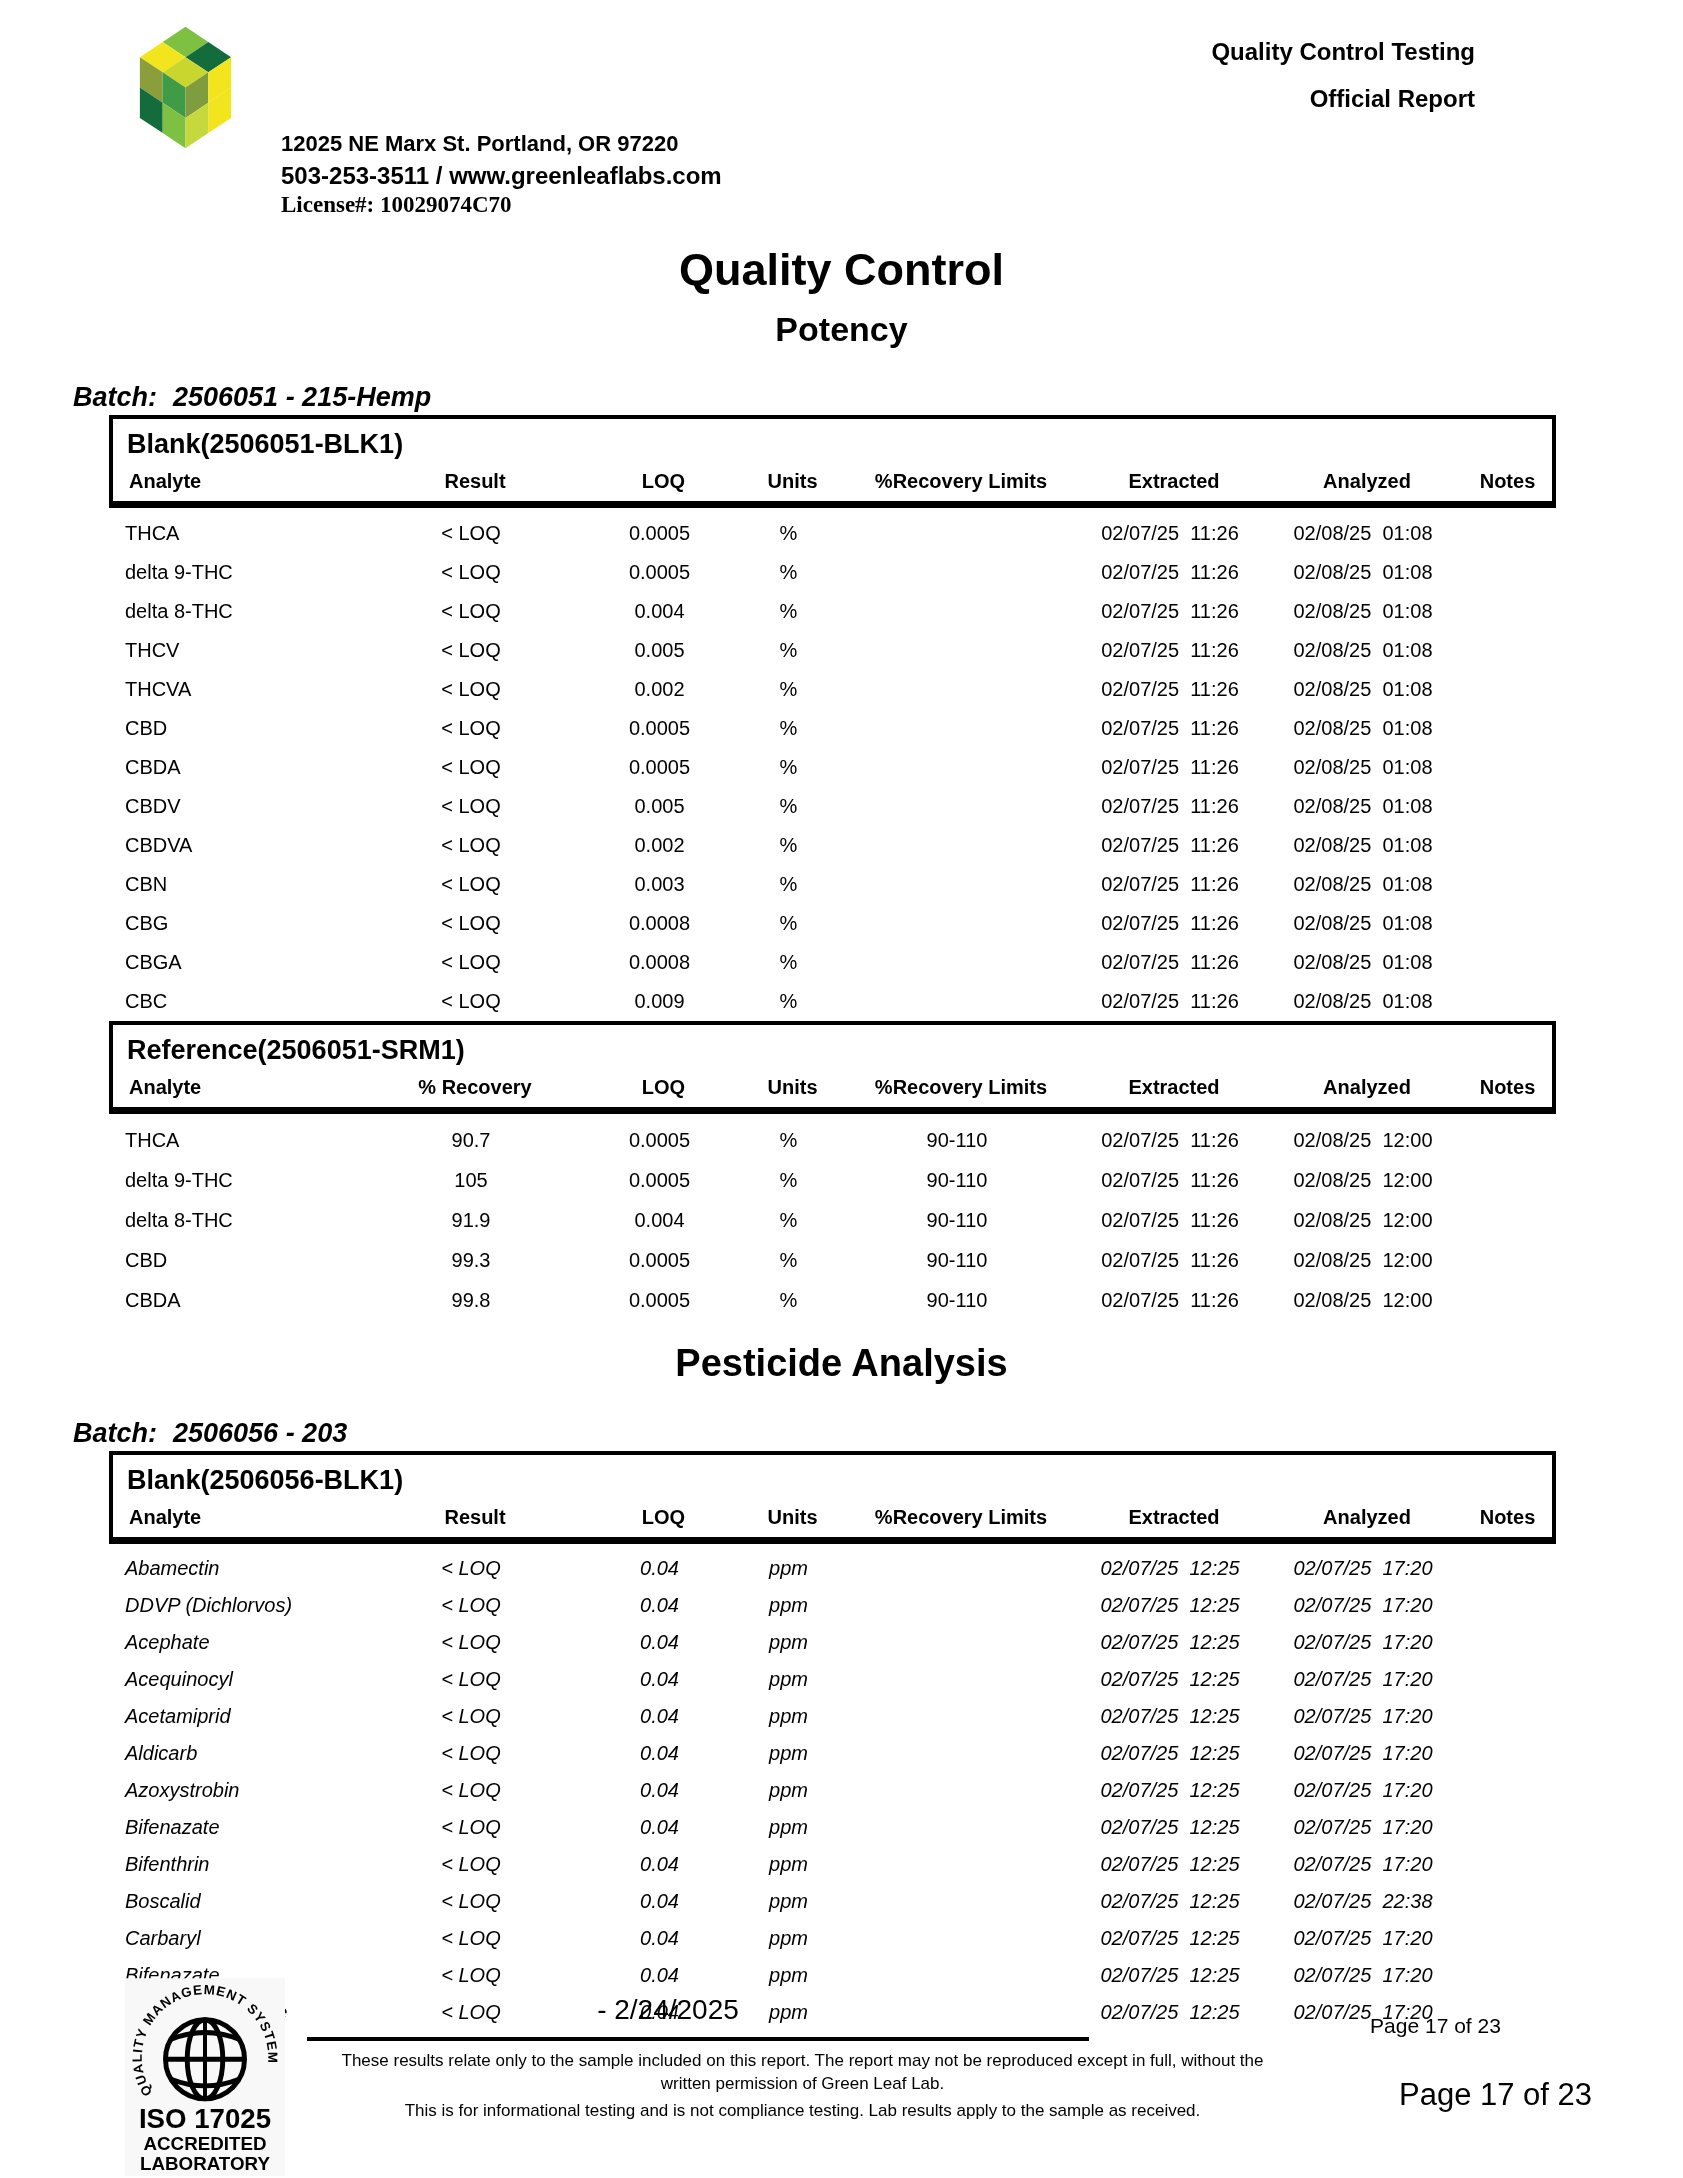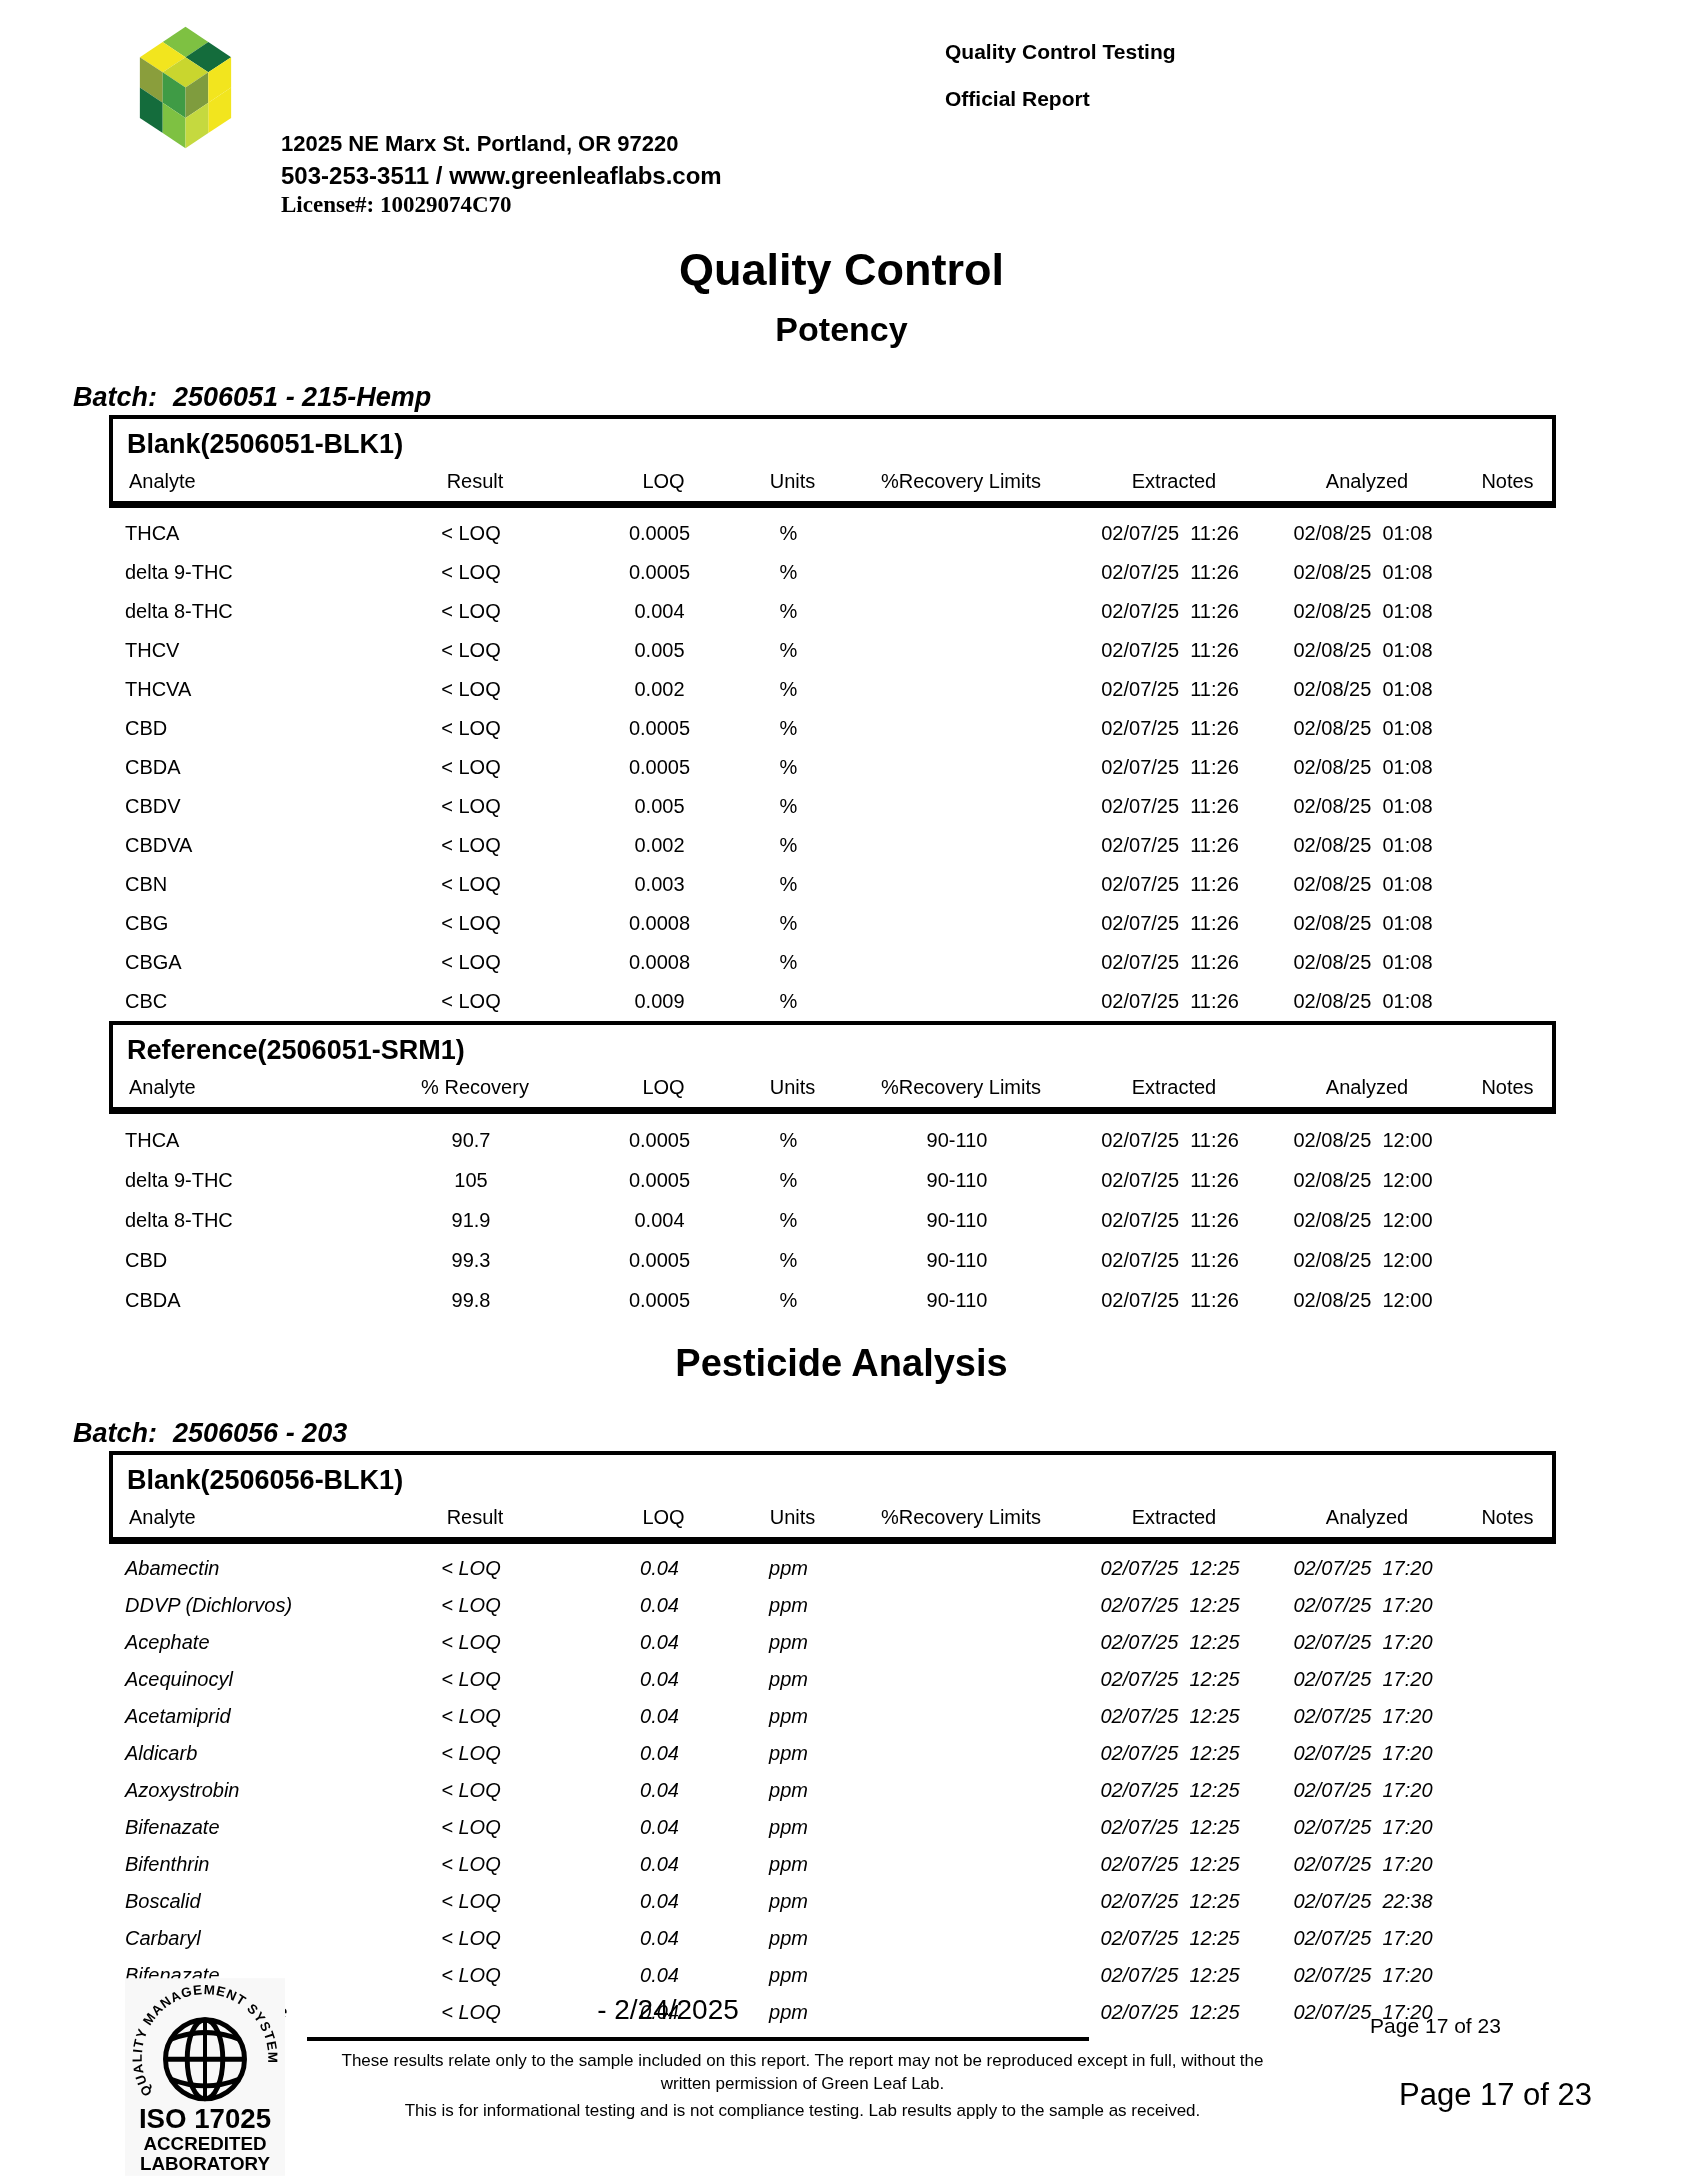--- a/index.html
+++ b/index.html
@@ -10,38 +10,38 @@
   }
 
   
   .header { position:relative; height:218px; }
   .logo-hex { position:absolute; left:127px; top:20px; }
   .brand { position:absolute; left:263px; top:48px; font-size:59px; font-weight:bold; letter-spacing:0px; white-space:pre; }
   .brand sup { font-size:20px; font-weight:bold; vertical-align:28px; }
   .addr1 { position:absolute; left:281px; top:131px; font-size:22px; font-weight:bold; }
   .addr2 { position:absolute; left:281px; top:162px; font-size:24px; font-weight:bold; }
   .license { position:absolute; left:281px; top:192px; font-size:23px; font-weight:bold; font-family:"Liberation Serif", serif; }
-  .report-title { position:absolute; left:945px; top:28px; width:530px; text-align:left; font-size:21px; font-weight:bold; line-height:47px; }
+  .report-title { position:absolute; left:945px; top:28px; width:530px; text-align:right; font-size:24px; font-weight:bold; line-height:47px; }
 
   
   .main-title { margin-top:26px; text-align:center; font-size:45px; font-weight:bold; }
   .potency-title { margin-top:14px; text-align:center; font-size:34px; font-weight:bold; }
   .pesticide-title { margin-top:22px; text-align:center; font-size:38px; font-weight:bold; }
   .batch { margin:33px 0 0 73px; font-size:27px; font-weight:bold; font-style:italic; height:33px; }
   .batch .bv { margin-left:16px; }
 
   
   .qc-table { margin-left:109px; width:1447px; }
   .tbox { border:4px solid #000; border-bottom-width:7px; }
   .ttitle { padding:10px 0 2px 14px; font-size:27px; font-weight:bold; }
   .thead, .trow { display:grid; grid-template-columns:248px 228px 149px 109px 228px 198px 188px 93px; align-items:center; }
   .thead { padding:8px 0 8px 0; }
   .cell { text-align:center; font-size:20px; white-space:pre; }
   .cell.c0 { text-align:left; padding-left:16px; }
-  .thead .cell { font-weight:normal; }
+  .thead .cell { font-weight:bold; }
   .tbody { padding-top:6px; }
   .trow { height:39px; }
   .t-ref .trow { height:40px; }
   .t-pest .trow { height:37px;font-style:italic; }
 
   
   .footer { position:absolute; left:0; top:1976px; width:1683px; height:202px; }
   .iso-logo { position:absolute; left:125px; top:2px; }
   .footer-date { position:absolute; left:465px; top:18px; width:406px; text-align:center; font-size:28px; }
   .footer-rule { position:absolute; left:307px; top:61px; width:782px; height:4px; background:#000; }

